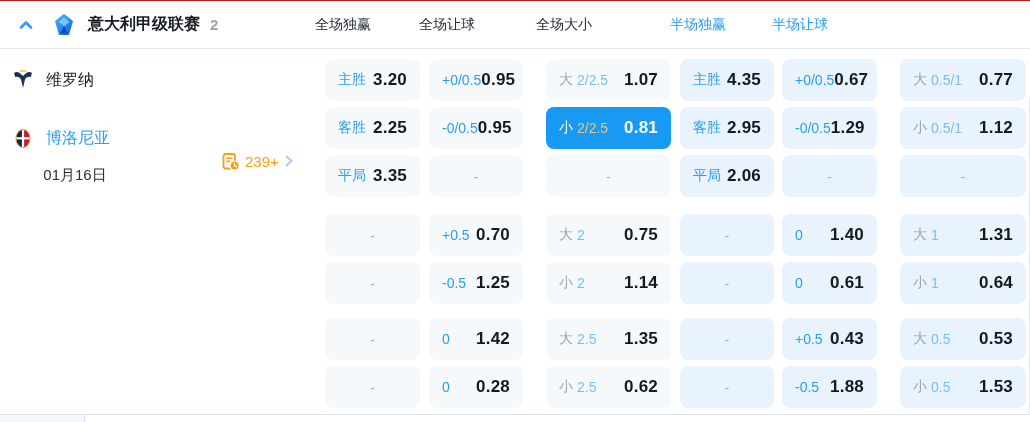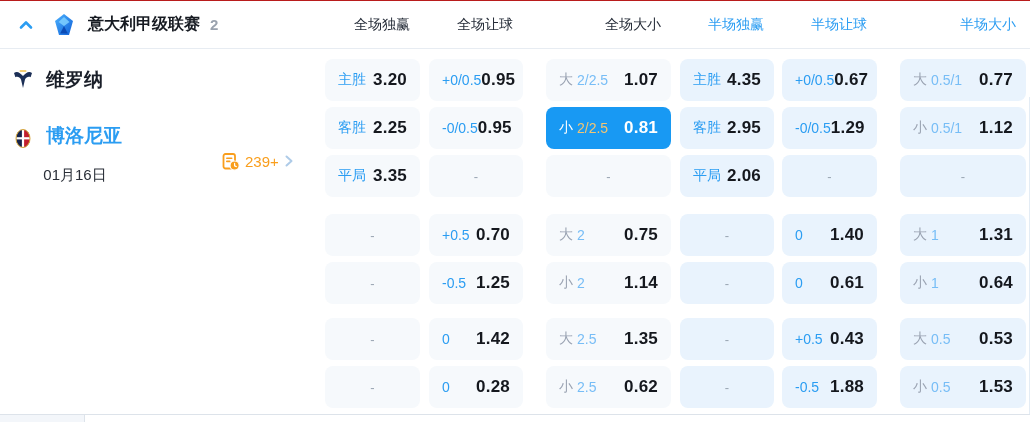--- a/index.html
+++ b/index.html
@@ -10,40 +10,40 @@
 
   
   .hdr { position:absolute; top:0; left:0; right:0; height:48px;
          display:flex; align-items:center; border-bottom:1px solid #e7ecf2; background:#fff; }
   .hdr-left { width:315px; display:flex; align-items:center; padding-left:16px; }
   .collapse { width:20px; height:20px; display:flex; align-items:center; justify-content:center; cursor:pointer; margin-right:16px; }
   .league-logo { width:24px; height:24px; margin-right:12px; }
   .league-name { font-size:16px; font-weight:700; color:#171b22; }
   .league-count { font-size:15px; color:#9aa2ae; margin-left:10px; font-weight:600; }
   .hdr-cols { display:flex; }
-  .hcol { font-size:14px; text-align:right; color:#252c38;font-family:Liberation Serif, serif; }
+  .hcol { font-size:14px; text-align:left; color:#252c38;font-family:Liberation Serif, serif; }
   .hcol.half { color:#2b9df2; }
 
   
   .w1 { width:95px;  margin-right:9px; }
   .w2 { width:94px;  margin-right:23px; }
   .w3 { width:125px; margin-right:9px; }
   .w4 { width:94px;  margin-right:8px; }
   .w5 { width:95px;  margin-right:23px; }
   .w6 { width:126px; margin-right:0; }
 
   
   .body { position:absolute; top:48px; left:0; right:0; bottom:0; }
 
   .left-panel { position:absolute; top:0; left:0; width:315px; }
   .team-row { position:absolute; left:12px; display:flex; align-items:center; height:42px; }
   .team-row.home { top:10px; }
   .team-row.away { top:58px;align-items:flex-end; }
   .crest { width:22px; height:22px; margin-right:12px; flex:0 0 auto; }
-  .team-name { font-size:19px; font-weight:700; color:#1a1f29; }
+  .team-name { font-size:16px; font-weight:400; color:#1a1f29; }
   .team-name.away { color:#2b9df2; }
   .meta { position:absolute; top:100px; left:0; width:315px; height:44px; }
   .date-block { position:absolute; left:0; top:16px; width:150px; text-align:center;
                 font-size:15px; color:#2a2f38; line-height:20px; }
   .markets { position:absolute; left:222px; top:4px; display:flex; align-items:flex-start; cursor:pointer; }
   .markets-label { font-size:15px; color:#f99e1c; margin:0 4px 0 5px; }
   .chev-right { width:12px; height:12px; }
 
   .odds-area { position:absolute; top:0; left:325px; right:0; padding-top:10px; }
   .orow { display:flex; margin-bottom:6px; }
@@ -99,21 +99,20 @@
       </span>
       <span class="league-name">意大利甲级联赛</span>
       <span class="league-count">2</span>
     </div>
     <div class="hdr-cols">
       <span class="hcol w1">全场独赢</span>
       <span class="hcol w2">全场让球</span>
       <span class="hcol w3">全场大小</span>
       <span class="hcol half w4">半场独赢</span>
       <span class="hcol half w5">半场让球</span>
-      <span class="hcol half w6">半场大小</span>
     </div>
   </div>
 
   <div class="body">
 
     <div class="left-panel">
       <div class="team-row home">
         <span class="crest">
           <svg width="22" height="22" viewBox="0 0 22 22">
             <path d="M2 4 C5 1.5 8 3.5 11 7 C14 3.5 17 1.5 20 4 L18.6 8.2 C16.4 7.2 14.2 8.2 13 10.5 L11 19 L9 10.5 C7.8 8.2 5.6 7.2 3.4 8.2 Z" fill="#1c2f56"></path>

